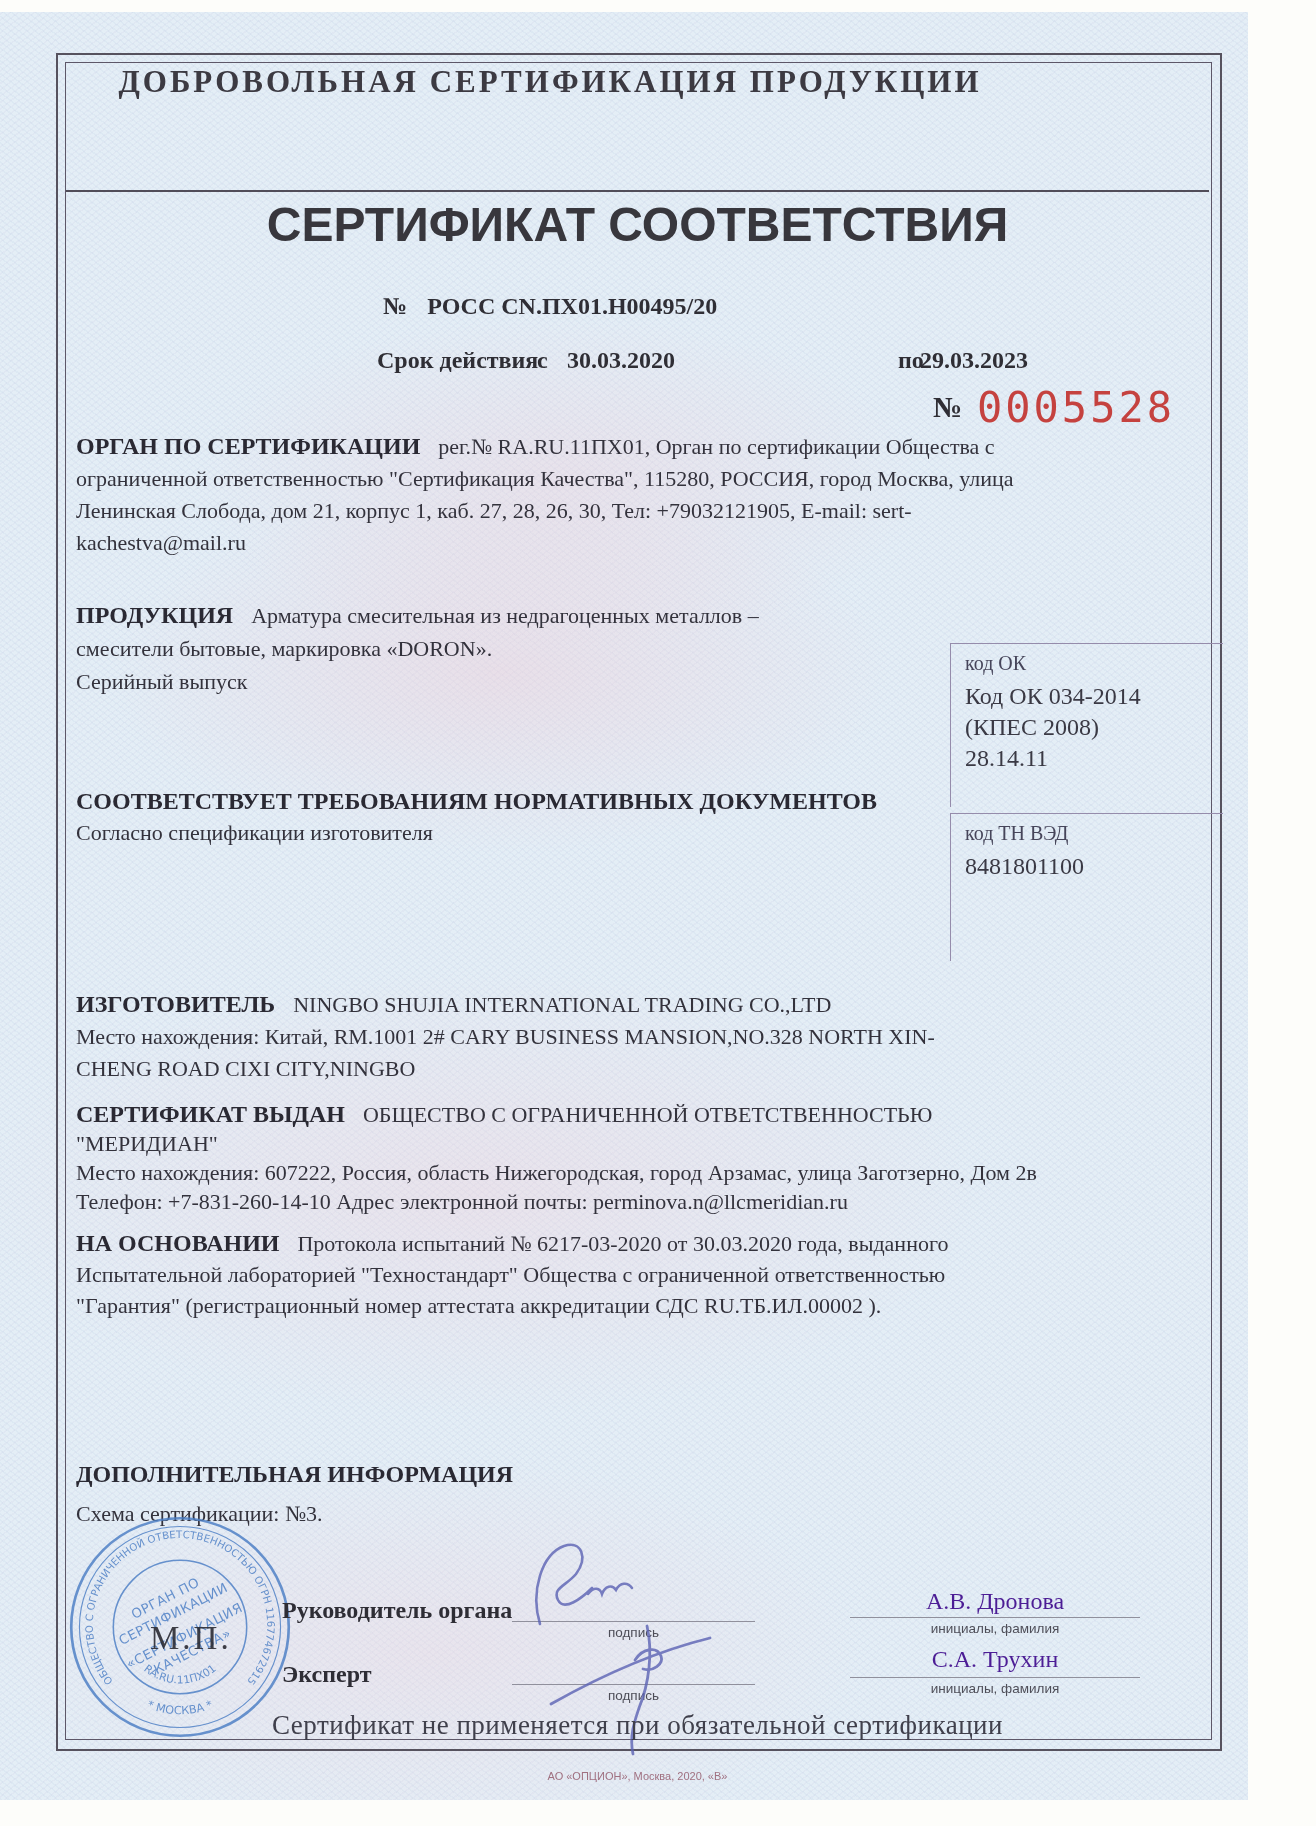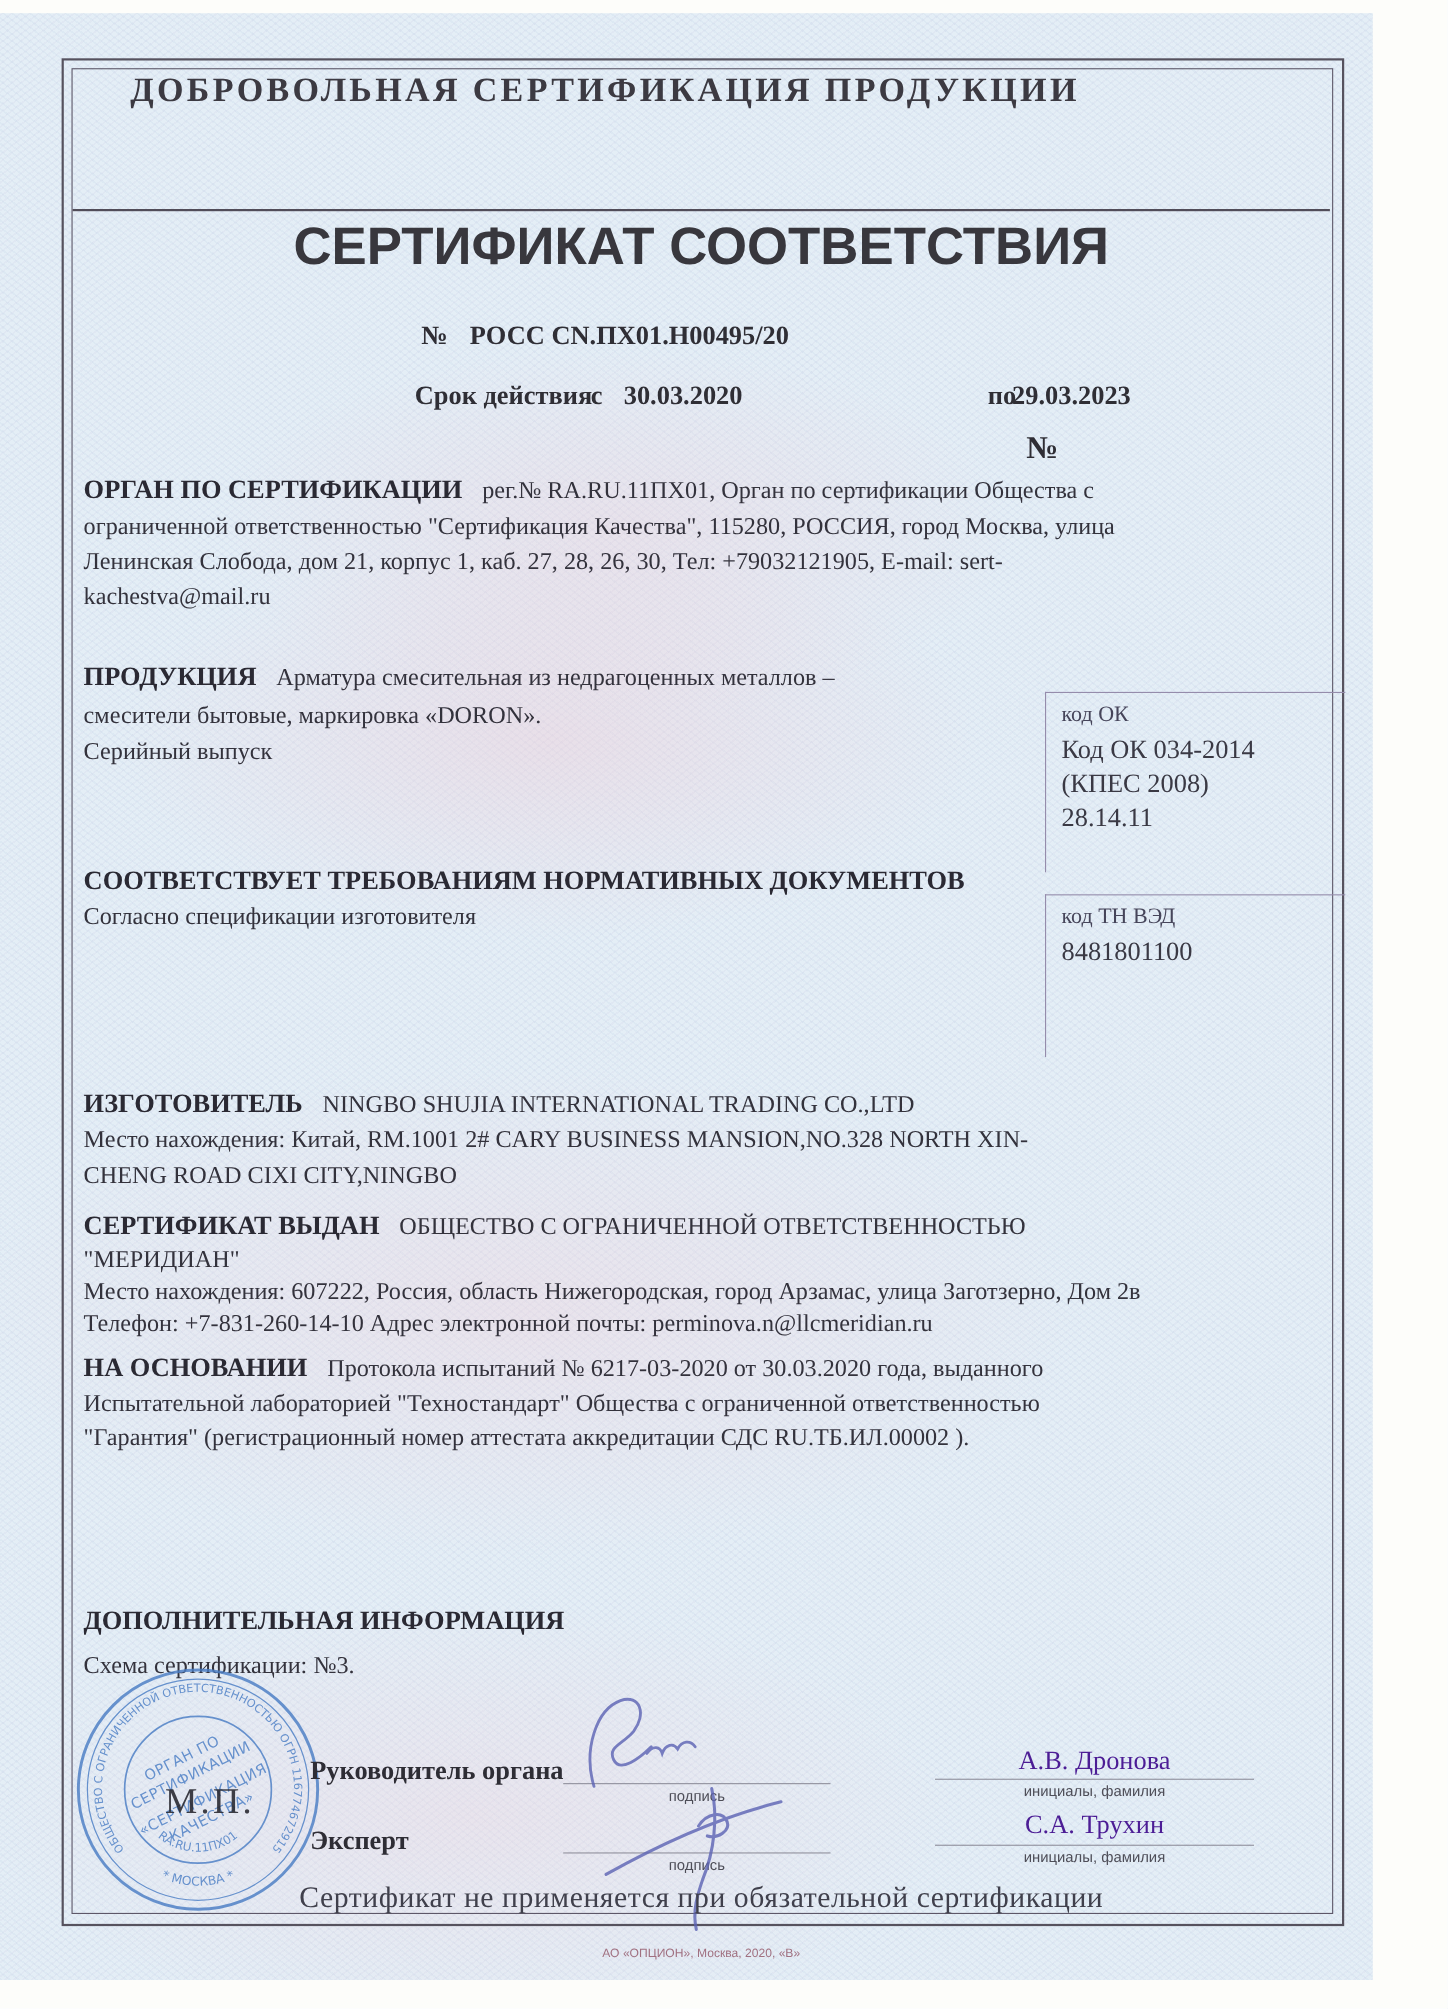--- a/index.html
+++ b/index.html
@@ -35,21 +35,21 @@
   .sec-organ{top:430px;width:1055px;}
   .sec-production{top:599px;width:900px;line-height:33px;}
   .sec-conforms{top:786px;width:860px;line-height:31px;}
   .sec-manufacturer{top:988px;width:1080px;}
   .sec-issued{top:1100px;width:1120px;line-height:29px;}
   .sec-basis{top:1228px;width:1085px;line-height:31px;}
   .sec-additional{top:1458px;width:900px;}
   .sec-additional .txt{margin-top:8px;display:block;}
   .code-box{position:absolute;left:950px;width:258px;border-top:1px solid #958cab;border-left:1px solid #958cab;
       padding:8px 0 0 14px;color:#3a3944;}
-  .ok-box{top:629px;height:155px;}
+  .ok-box{top:643px;height:155px;}
   .tnved-box{top:813px;height:139px;}
   .box-label{font-size:20px;color:#46455a;}
   .box-value{font-size:24px;line-height:31px;white-space:pre-line;margin-top:6px;}
   .sig-role{position:absolute;left:282px;font-weight:bold;font-size:24px;color:#2e2d35;}
   .role1{top:1597px;} .role2{top:1661px;}
   .sigline{position:absolute;border-top:1.5px solid #90909c;}
   .line1a{left:512px;top:1621px;width:243px;} .line1b{left:850px;top:1617px;width:290px;}
   .line2a{left:512px;top:1684px;width:243px;} .line2b{left:850px;top:1677px;width:290px;}
   .sigcap{position:absolute;font-family:"Liberation Sans",sans-serif;font-size:13.5px;color:#4e4e58;text-align:center;}
   .cap1a{left:512px;top:1625px;width:243px;} .cap1b{left:850px;top:1621px;width:290px;}
@@ -80,20 +80,21 @@
 
   <div class="cert-no"><span class="sign">№</span><span>РОСС CN.ПХ01.H00495/20</span></div>
 
   <span class="v v-label">Срок действия</span>
   <span class="v v-c">с</span>
   <span class="v v-from">30.03.2020</span>
   <span class="v v-po">по</span>
   <span class="v v-to">29.03.2023</span>
 
   <span class="blank-sign">№</span>
+  <span class="blank-num">0005528</span>
 
   <div class="para sec-organ"><span class="lbl">ОРГАН ПО СЕРТИФИКАЦИИ</span><span class="pre">рег.№ RA.RU.11ПХ01, Орган по сертификации Общества с
 ограниченной ответственностью "Сертификация Качества", 115280, РОССИЯ, город Москва, улица
 Ленинская Слобода, дом 21, корпус 1, каб. 27, 28, 26, 30, Тел: +79032121905, E-mail: sert-
 kachestva@mail.ru</span></div>
 
   <div class="para sec-production"><span class="lbl">ПРОДУКЦИЯ</span><span class="pre">Арматура смесительная из недрагоценных металлов –
 смесители бытовые, маркировка «DORON».
 Серийный выпуск</span></div>
 

